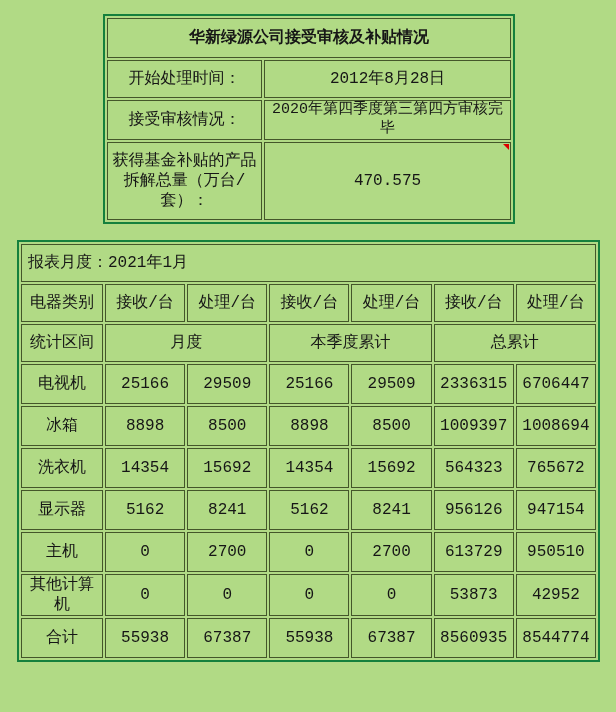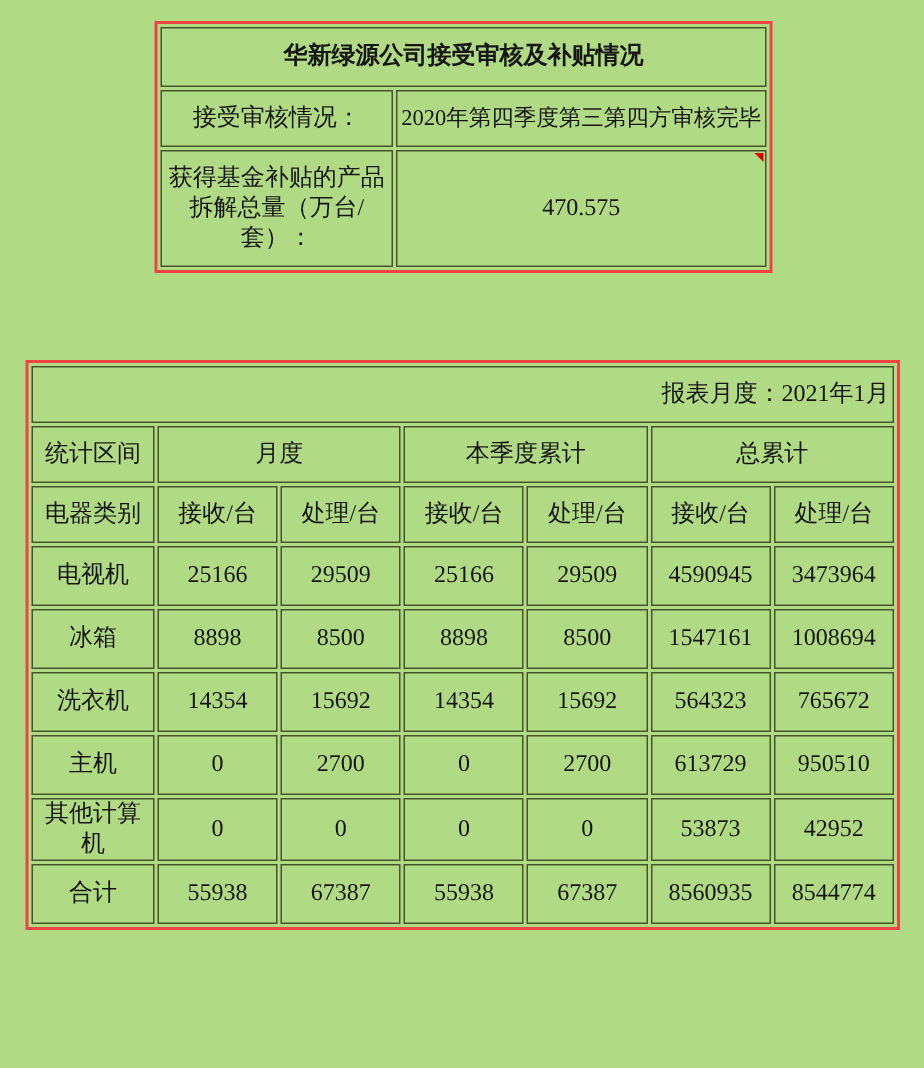--- a/index.html
+++ b/index.html
@@ -11,23 +11,24 @@
     height: 712px;
     position: relative;
     background: #b1da85;
     font-family: "Liberation Serif", "DejaVu Serif", serif;
     color: #161616;
     font-size: 16px;
   }
   table {
     border-collapse: separate;
     border-spacing: 2px;
-    border: 2px solid #ef4444;
+    border: 2px solid #15803d;
     table-layout: fixed;
     position: absolute;
+    font-family: Liberation Mono, monospace;
   }
   td {
     border: 1px solid #44562a;
     text-align: center;
     vertical-align: middle;
     padding: 0 2px;
     line-height: 1.25;
     word-break: break-all;
   }
   
@@ -55,39 +56,43 @@
   }
   
   table.report {
     left: 17px;
     top: 240px;
     width: 583px;
   }
   table.report col.c0 { width: 82px; }
   td.month-cell {
     height: 36px;
-    text-align: right;
+    text-align: left;
     padding-left: 6px;
   }
   td.hdr { height: 36px; }
   td.data { height: 38px; text-align: center; }
 </style>
 </head>
 <body>
 
 <table class="summary">
   <colgroup>
       <col class="s0">
       <col class="s1">
     </colgroup>
   <tbody>
     <tr>
       <td class="sum-title" colspan="2">华新绿源公司接受审核及补贴情况</td>
     </tr>
     <tr>
+      <td class="sum-r1">开始处理时间：</td>
+      <td class="sum-r1">2012年8月28日</td>
+    </tr>
+    <tr>
       <td class="sum-r2">接受审核情况：</td>
       <td class="sum-r2 sum-val-audit">2020年第四季度第三第四方审核完毕</td>
     </tr>
     <tr>
       <td class="sum-r3">获得基金补贴的产品拆解总量（万台/套）：</td>
       <td class="sum-r3 has-note">
         <span>470.575</span>
         <span class="note-marker"></span>
       </td>
     </tr>
@@ -102,65 +107,74 @@
       <col>
       <col>
       <col>
       <col>
   </colgroup>
   <tbody>
     <tr>
       <td class="month-cell" colspan="7">
         <span>报表月度：</span><span>2021年1月</span>
       </td>
-    </tr>
-    <tr>
-      <td class="hdr">统计区间</td>
-      <td class="hdr" colspan="2">月度</td>
-      <td class="hdr" colspan="2">本季度累计</td>
-      <td class="hdr" colspan="2">总累计</td>
     </tr>
     <tr>
       <td class="hdr">电器类别</td>
       <td class="hdr">接收/台</td>
       <td class="hdr">处理/台</td>
       <td class="hdr">接收/台</td>
       <td class="hdr">处理/台</td>
       <td class="hdr">接收/台</td>
       <td class="hdr">处理/台</td>
     </tr>
+    <tr>
+      <td class="hdr">统计区间</td>
+      <td class="hdr" colspan="2">月度</td>
+      <td class="hdr" colspan="2">本季度累计</td>
+      <td class="hdr" colspan="2">总累计</td>
+    </tr>
 
     <tr>
       <td class="data">电视机</td>
       <td class="data">25166</td>
       <td class="data">29509</td>
       <td class="data">25166</td>
       <td class="data">29509</td>
-      <td class="data">4590945</td>
-      <td class="data">3473964</td>
+      <td class="data">2336315</td>
+      <td class="data">6706447</td>
     </tr>
     <tr>
       <td class="data">冰箱</td>
       <td class="data">8898</td>
       <td class="data">8500</td>
       <td class="data">8898</td>
       <td class="data">8500</td>
-      <td class="data">1547161</td>
+      <td class="data">1009397</td>
       <td class="data">1008694</td>
     </tr>
     <tr>
       <td class="data">洗衣机</td>
       <td class="data">14354</td>
       <td class="data">15692</td>
       <td class="data">14354</td>
       <td class="data">15692</td>
       <td class="data">564323</td>
       <td class="data">765672</td>
     </tr>
     <tr>
+      <td class="data">显示器</td>
+      <td class="data">5162</td>
+      <td class="data">8241</td>
+      <td class="data">5162</td>
+      <td class="data">8241</td>
+      <td class="data">956126</td>
+      <td class="data">947154</td>
+    </tr>
+    <tr>
       <td class="data">主机</td>
       <td class="data">0</td>
       <td class="data">2700</td>
       <td class="data">0</td>
       <td class="data">2700</td>
       <td class="data">613729</td>
       <td class="data">950510</td>
     </tr>
     <tr>
       <td class="data">其他计算机</td>

